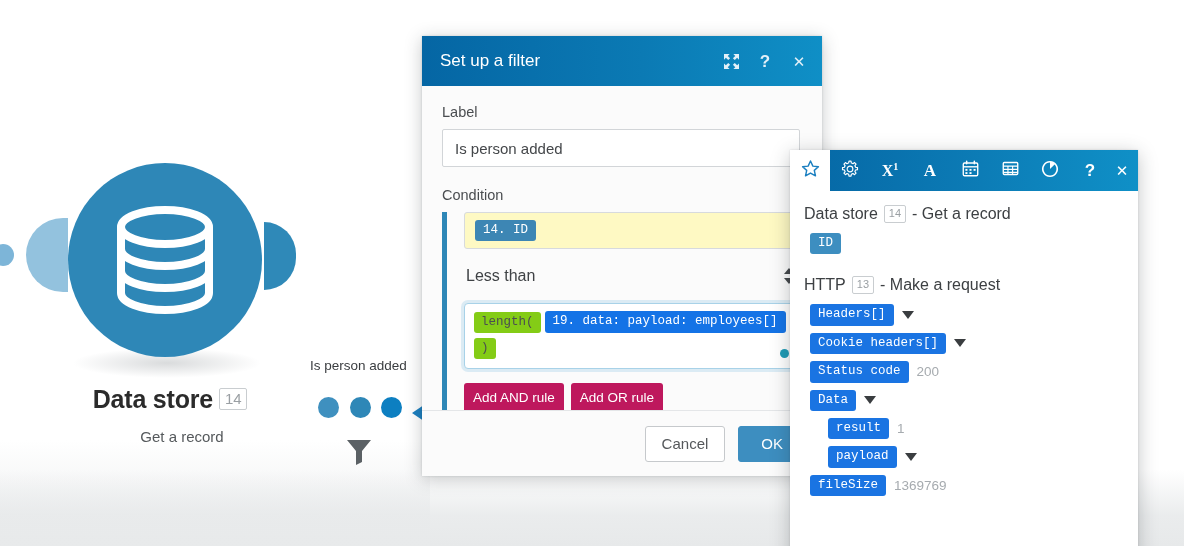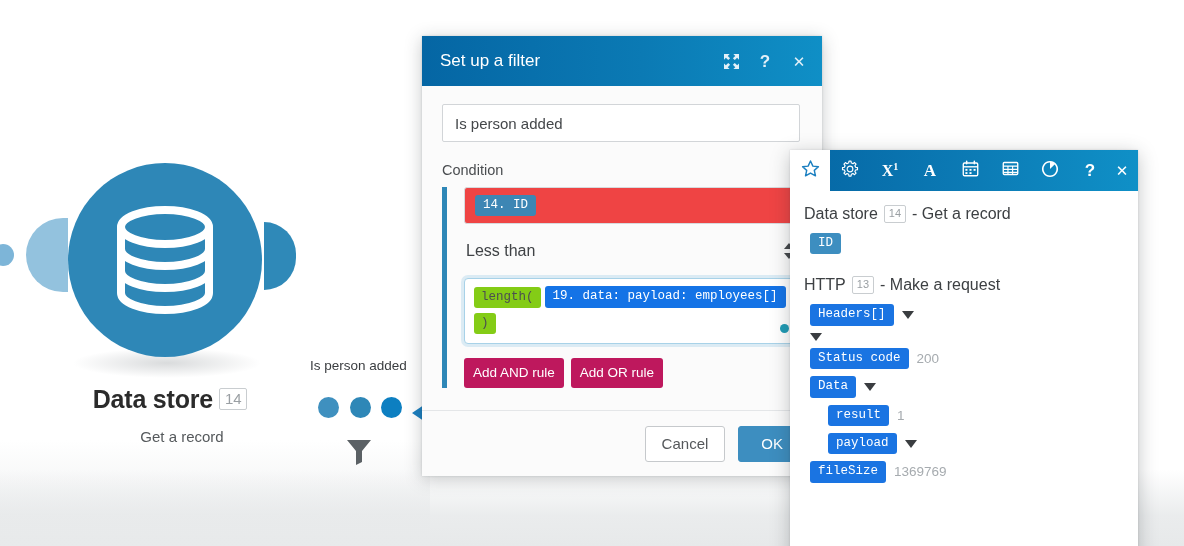--- a/index.html
+++ b/index.html
@@ -170,21 +170,21 @@
   }
   .cond-bar {
     width: 5px; background: #2e87b7; flex: 0 0 5px;
     margin-right: 17px;
   }
   .cond-fields { flex: 1 1 auto; }
 
   .cond-box {
     width: 100%; min-height: 36px;
     border: 1px solid #d7dadd;
-    background: #ef4444;
+    background: #fef9c3;
     border-radius: 3px;
     padding: 7px 10px;
     display: flex; align-items: center;
   }
   .tag {
     display: inline-block;
     font-family: "Liberation Mono", monospace;
     font-size: 12.5px;
     color: #ffffff;
     border-radius: 3px;
@@ -424,20 +424,21 @@
               <path d="M0 16 V10 L2 12 L4.5 9.5 L6.5 11.5 L4 14 L6 16 Z"></path>
             </g>
           </svg>
         </span>
         <span class="mh-icon" style="font-weight:bold;font-size:17px;">?</span>
         <span class="mh-icon" style="font-size:15px;">✕</span>
       </div>
     </div>
 
     <div class="modal-body">
+      <div class="field-label">Label</div>
       <input class="text-input" type="text" value="Is person added" placeholder="Enter a label" style="">
 
       <div class="field-label cond-label">Condition</div>
 
       <div class="cond-group">
         <div class="cond-bar"></div>
         <div class="cond-fields">
 
           <div class="cond-box">
             <span class="tag tag-muted">14. ID</span>
@@ -561,20 +562,21 @@
         <span>HTTP</span>
         <span class="grp-badge">13</span>
         <span>- Make a request</span>
       </div>
 
       <div class="item-row">
         <span class="item-tag tg-bright">Headers[]</span>
         <span class="caret"></span>
       </div>
       <div class="item-row">
+        <span class="item-tag tg-bright">Cookie headers[]</span>
         <span class="caret"></span>
       </div>
       <div class="item-row">
         <span class="item-tag tg-bright">Status code</span>
         <span class="item-val">200</span>
       </div>
       <div class="item-row">
         <span class="item-tag tg-bright">Data</span>
         <span class="caret"></span>
       </div>

